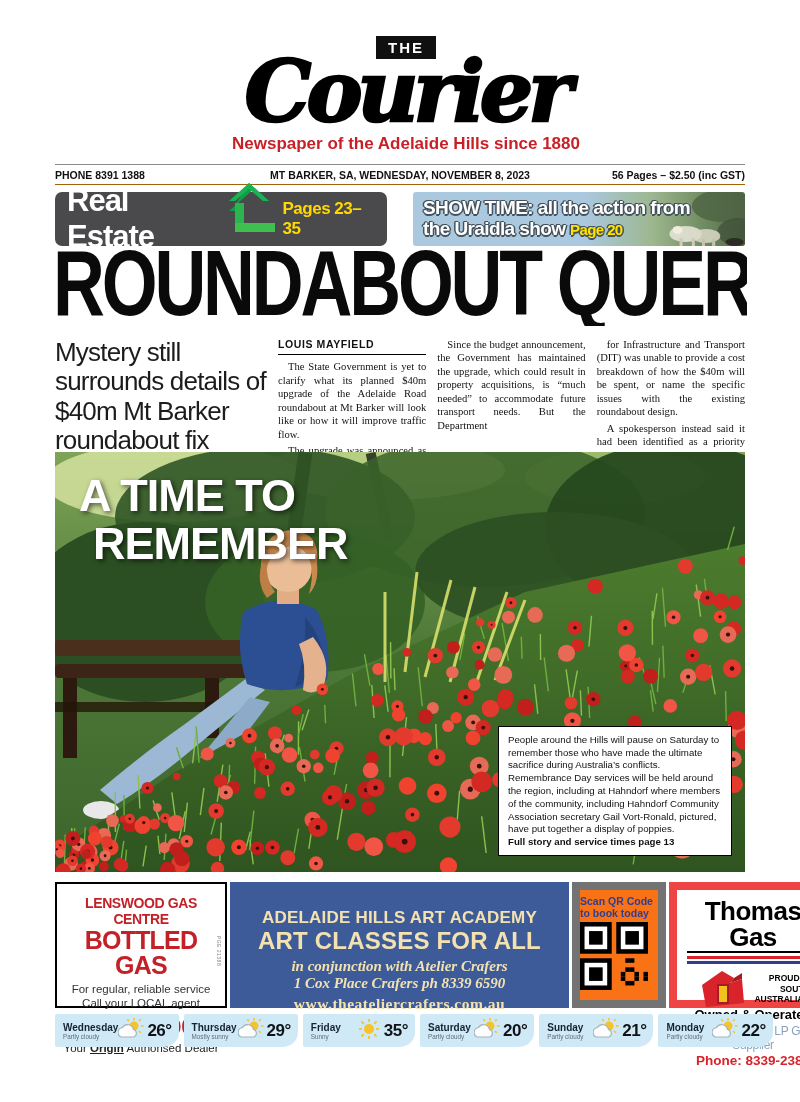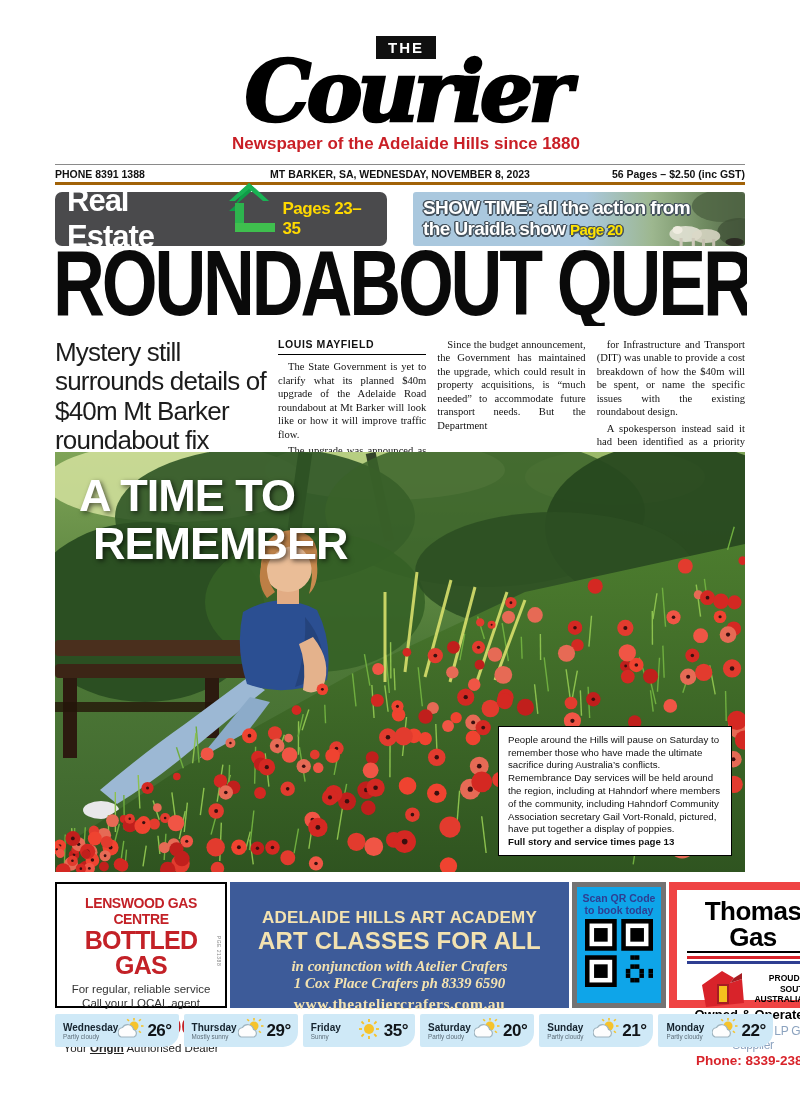--- a/index.html
+++ b/index.html
@@ -10,21 +10,21 @@
   .masthead { position:absolute; top:36px; left:0; width:800px; text-align:center;padding-left:12px; }
   .the-box { display:inline-block; background:#101010; color:#fff; font-weight:bold;
              font-size:15px; letter-spacing:2px; padding:3px 12px; }
   .courier { font-family:"DejaVu Serif", serif; font-style:italic; font-weight:bold;
              font-size:84px; line-height:0.92; letter-spacing:-5px; color:#000;
              -webkit-text-stroke:2.5px #000; margin-top:-6px; }
   .tagline { color:#c91f26; font-weight:bold; font-size:17px; margin-top:4px; }
 
   
   .infobar { position:absolute; top:164px; left:55px; width:690px; height:21px;
-             border-top:1px solid #8a8a8a; border-bottom:3px solid #a16207;
+             border-top:1px solid #8a8a8a; border-bottom:1px solid #a16207;
              display:flex; align-items:center; font-size:10.5px; font-weight:bold; color:#111; }
   .infobar .left  { flex:1; text-align:left; }
   .infobar .mid   { flex:2; text-align:center; }
   .infobar .right { flex:1; text-align:right; }
 
   
   .banners { position:absolute; top:192px; left:55px; width:690px; height:54px; display:flex; gap:26px; }
   .real-estate { width:332px; background:#4a4a4c; border-radius:7px; display:flex;
                  align-items:center; padding:0 12px; position:relative; }
   .re-title { color:#fff; font-weight:bold; font-size:31px; letter-spacing:-1px; }
@@ -79,21 +79,21 @@
              font-size:5px; color:#888; letter-spacing:0.5px; }
 
   .ad-art { flex:1; background:#3d5b99; color:#f3e2b0; text-align:center; padding-top:26px; }
   .art1 { font-weight:bold; font-size:17px; letter-spacing:0.2px; }
   .art2 { font-weight:bold; font-size:24px; letter-spacing:0.2px; line-height:1.05; }
   .art3 { font-family:"Liberation Serif", serif; font-style:italic; font-weight:bold;
           font-size:15px; margin-top:5px; }
   .art4 { font-family:"Liberation Serif", serif; font-style:italic; font-weight:bold; font-size:15px; }
   .art-web { font-family:"Liberation Serif", serif; font-weight:bold; font-size:15.5px; margin-top:3px; letter-spacing:0.5px; }
 
-  .ad-qr { width:94px; border:5px solid #737373; background:#0ea5e9; text-align:center; padding-top:5px; }
+  .ad-qr { width:94px; border:8px solid #737373; background:#f97316; text-align:left; padding-top:5px; }
   .qr-text { color:#2e3e92; font-weight:bold; font-size:10.5px; line-height:1.15; }
   .ad-qr svg { margin-top:3px; }
 
   .ad-thomas { width:168px; border:8px solid #ef4444; background:#fff; text-align:center; padding:8px 10px 0 10px; }
   .tg-title { font-weight:bold; font-size:26px; letter-spacing:-0.5px; color:#000;
               border-bottom:2.5px solid #000; display:inline-block; padding:0 4px 1px 4px; line-height:1; }
   .tg-redbar  { height:3px; background:#d8232a; margin-top:3px; }
   .tg-bluebar { height:3px; background:#2e3e92; margin-top:2px; }
   .tg-row { display:flex; align-items:center; justify-content:center; gap:6px; margin-top:5px; }
   .tg-proud { font-weight:bold; font-size:8.5px; line-height:1.25; color:#000; text-align:right; }

